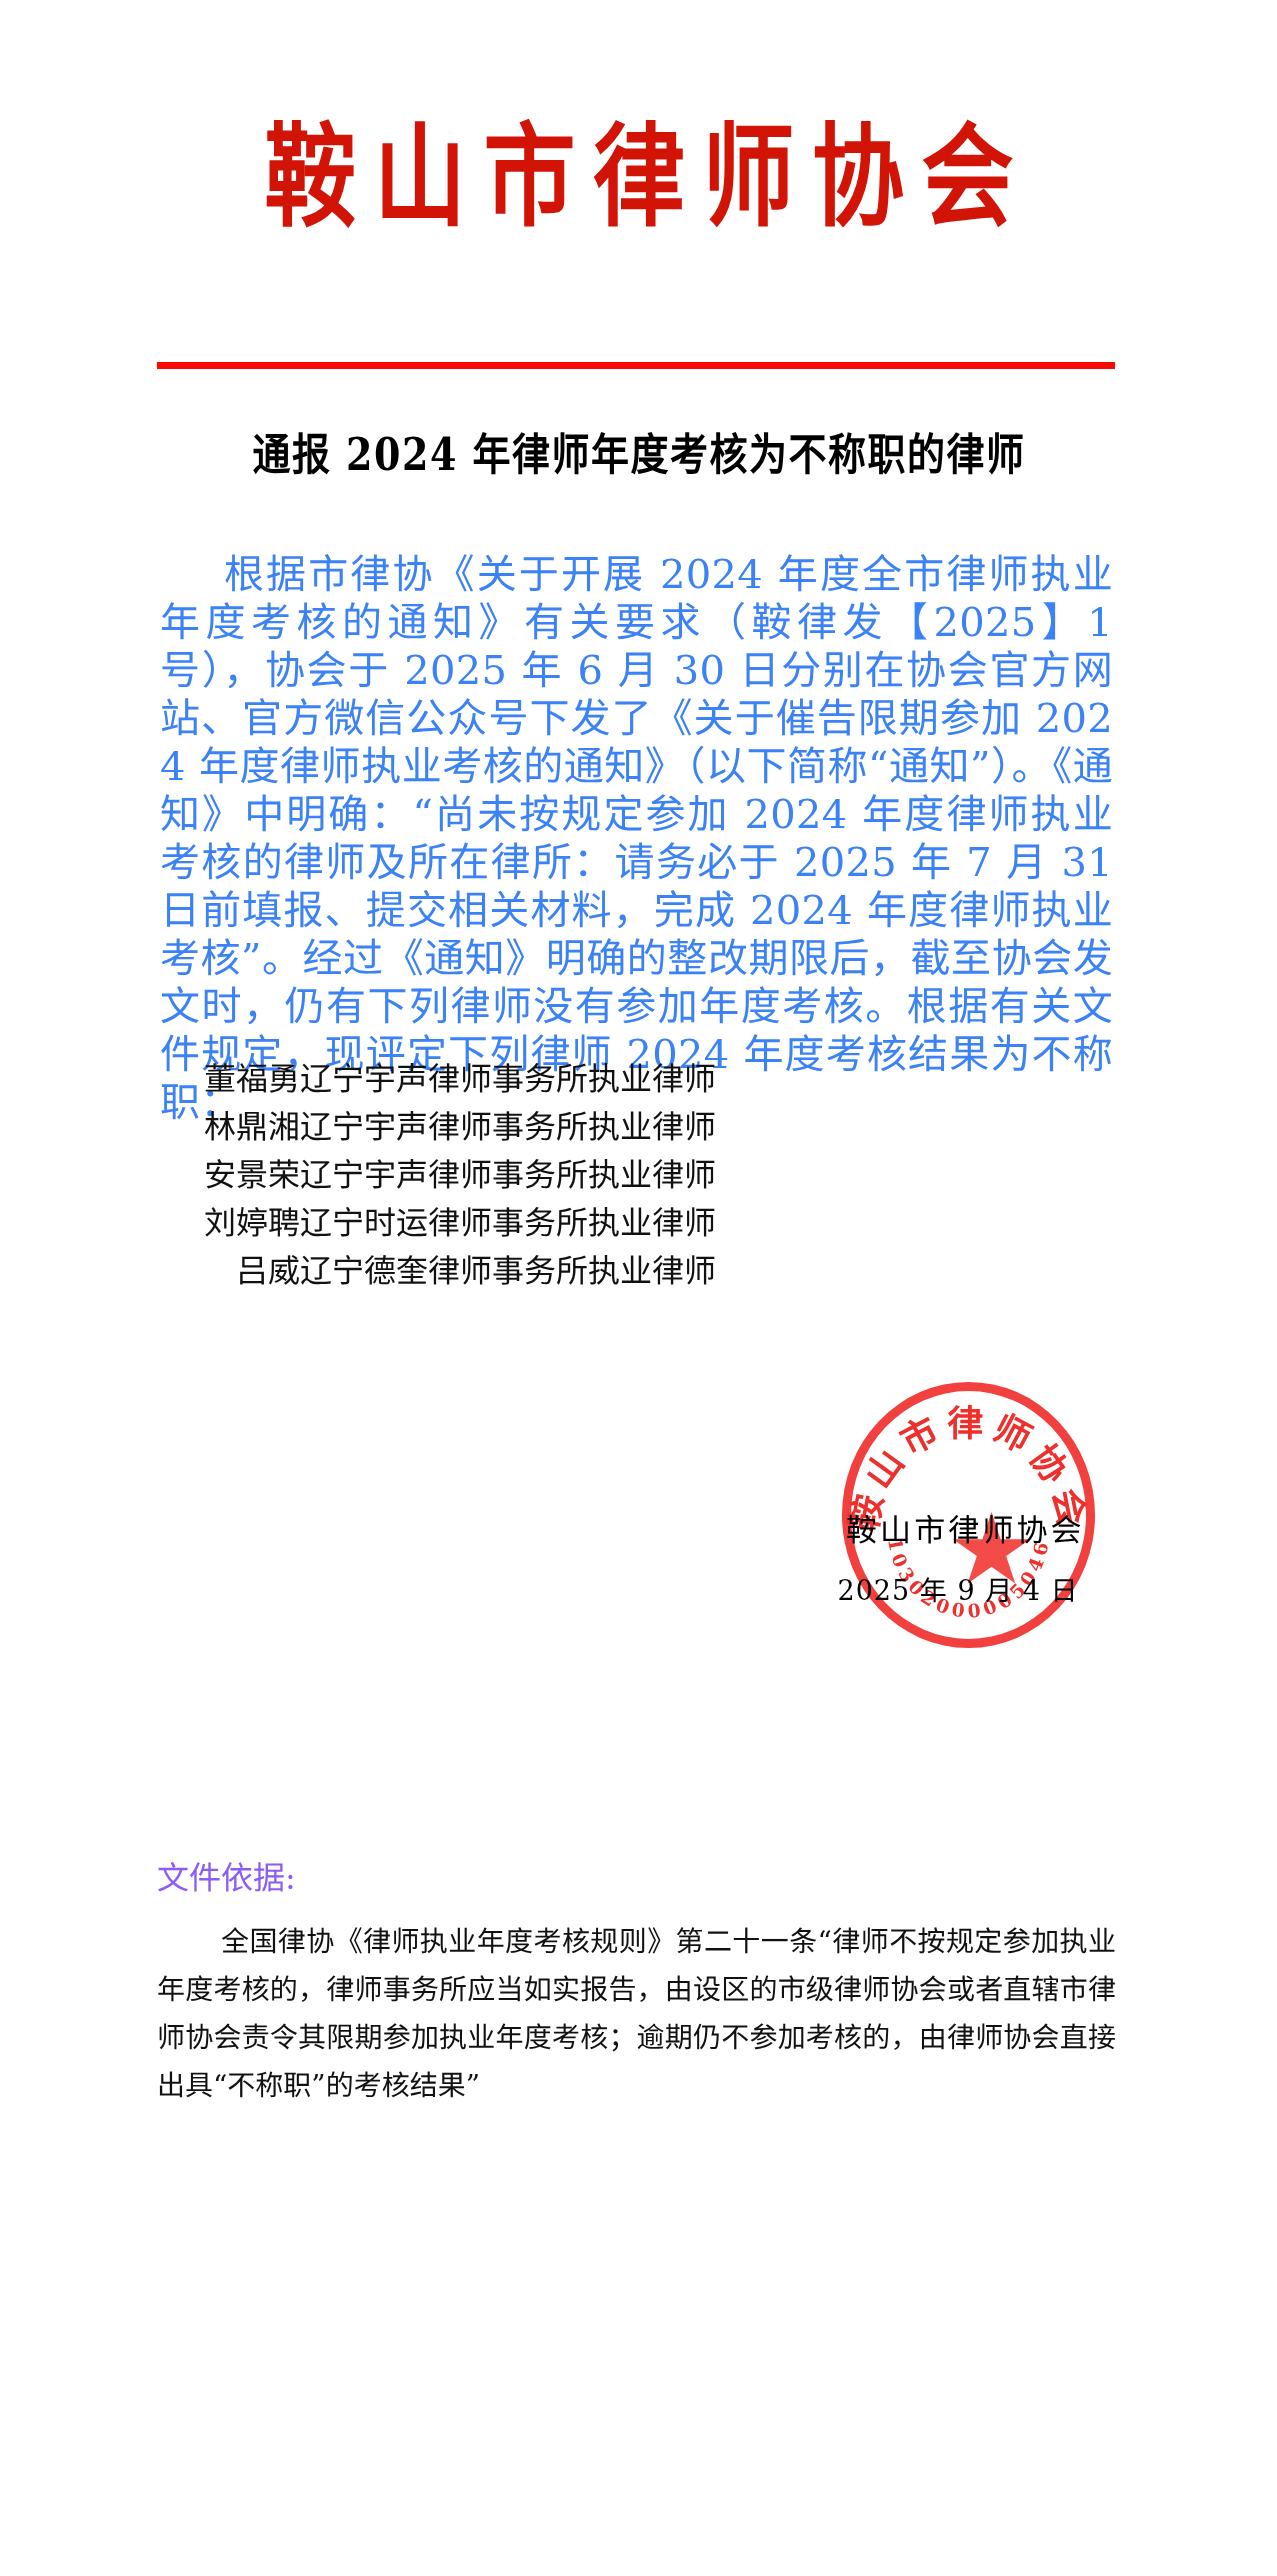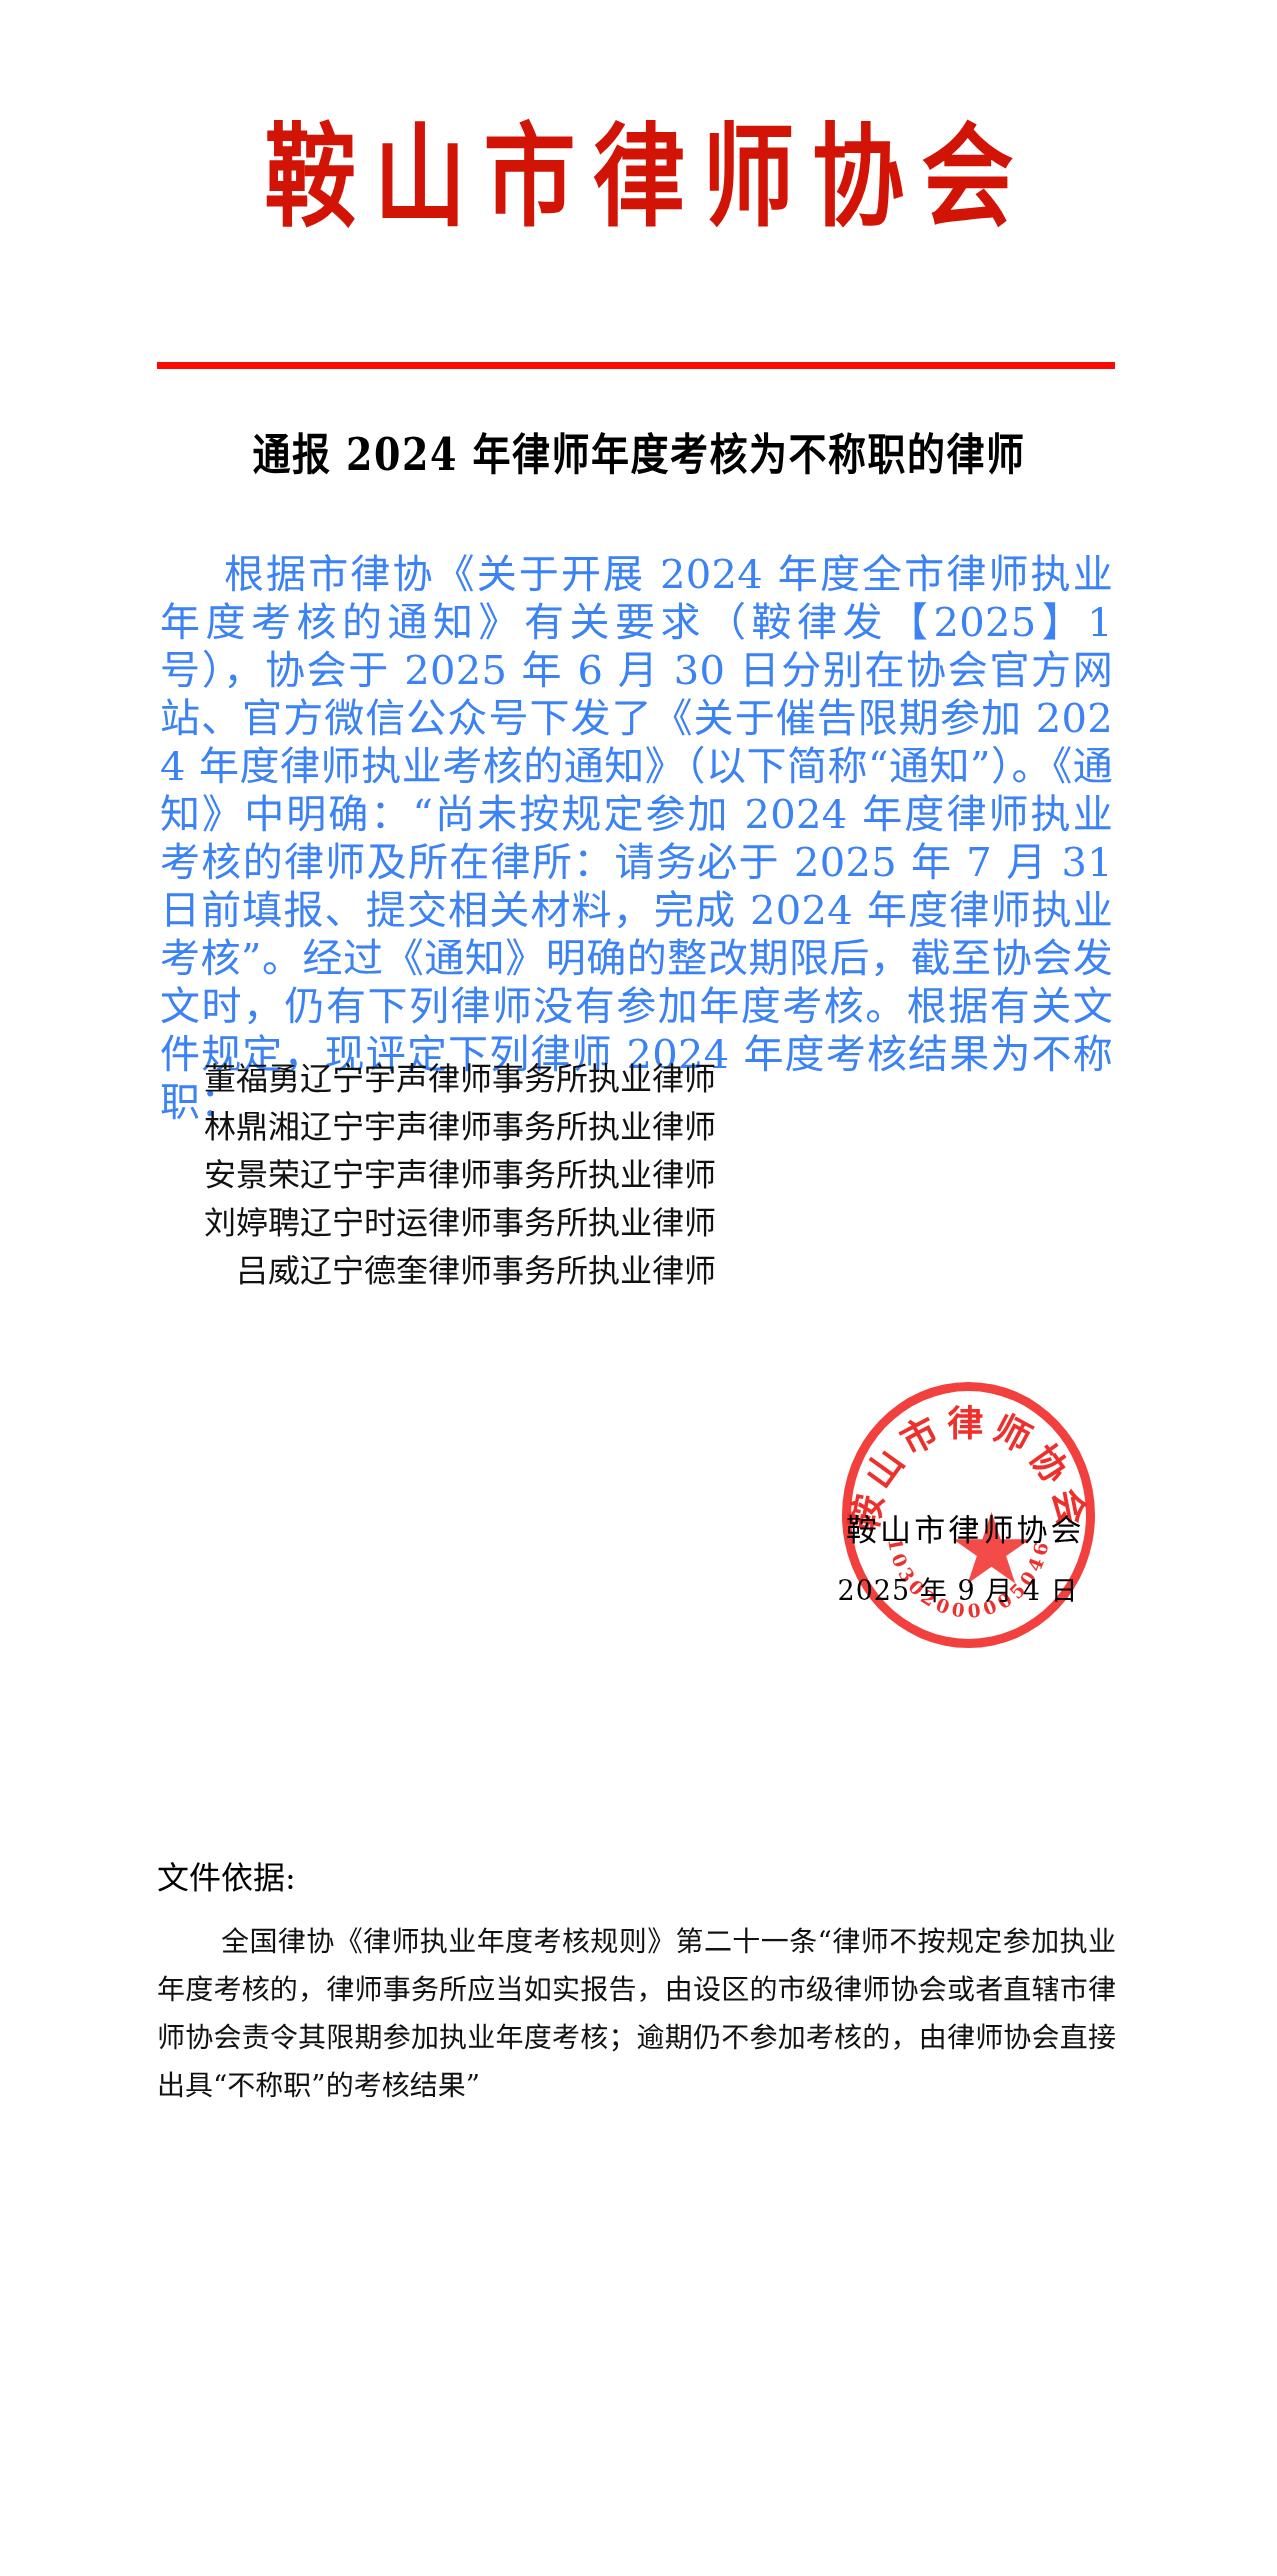--- a/index.html
+++ b/index.html
@@ -197,21 +197,21 @@
   }
 
   
   .basis-block {
     position: absolute;
     left: 157px;
     top: 1854px;
     width: 959px;
   }
   .basis-label {
-    color: #000000;
+    color: #8b5cf6;
     font-family: "DejaVu Serif", "Liberation Serif", serif;
     font-size: 32px;
     line-height: 48px;
     margin: 0 0 15.5px 0;
   }
   .basis-body {
     color: #111111;
     font-family: "DejaVu Serif", "Liberation Serif", serif;
     font-size: 28px;
     line-height: 48px;

